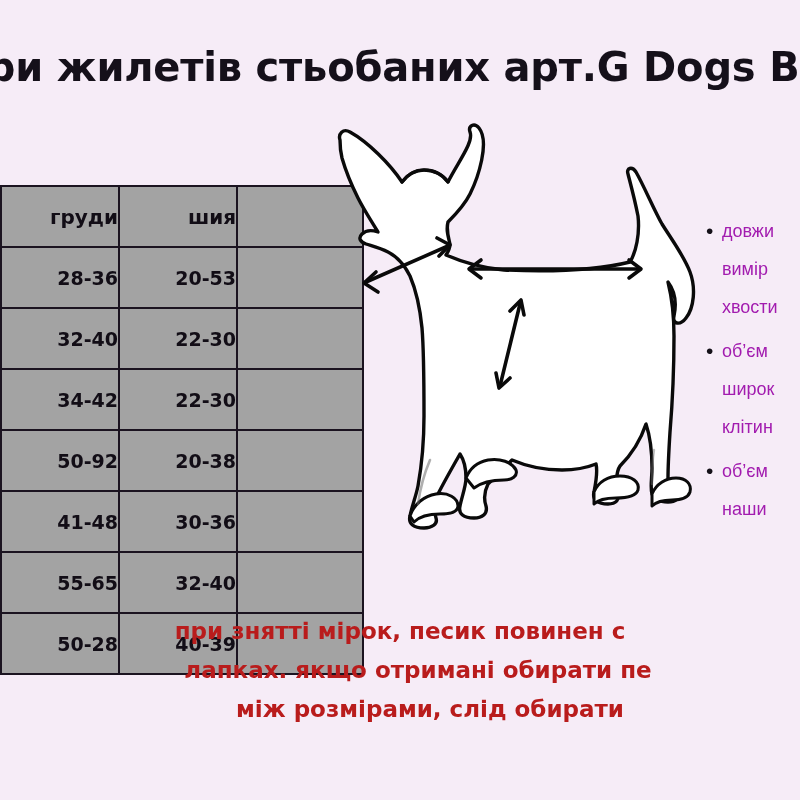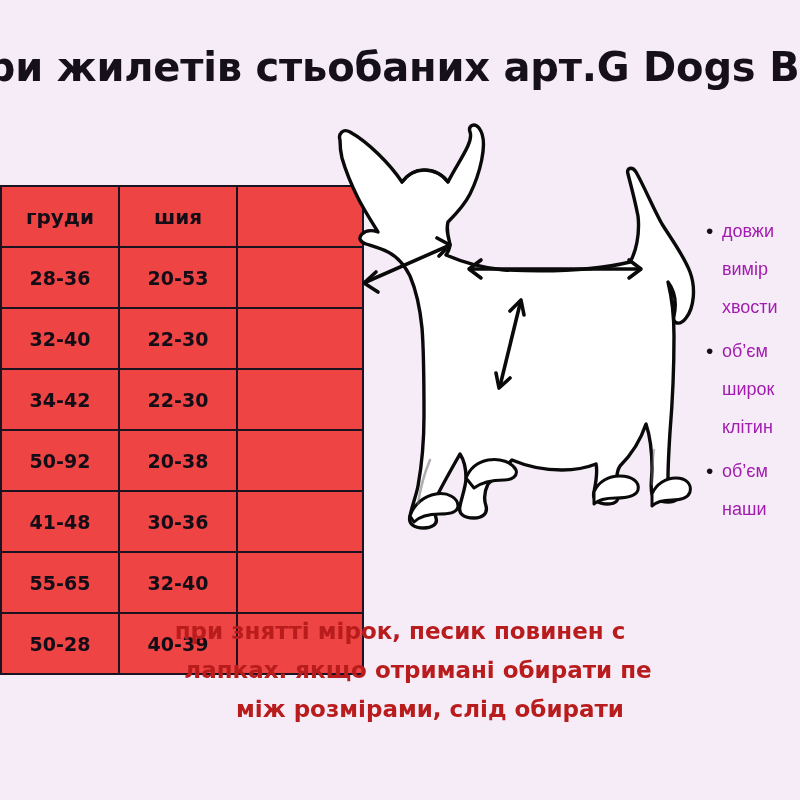--- a/index.html
+++ b/index.html
@@ -34,28 +34,28 @@
   table.size-table{
     border-collapse:collapse;
     width:424px;
     table-layout:fixed;
     background:#f7eff8;
   }
   table.size-table th,
   table.size-table td{
     border:2.5px solid #1b1320;
     height:59px;
-    text-align:center;
+    text-align:right;
     vertical-align:middle;
     font-size:19px;
     font-weight:800;
     color:#120d16;
     font-family:"DejaVu Sans","Liberation Sans",sans-serif;
     padding:0;
-    background:#ef4444;
+    background:#a3a3a3;
   }
   table.size-table th{font-size:20px;}
   .col-a{width:118px;}
   .col-b{width:118px;}
   .col-c{width:118px;}
   .col-d{width:126px;}
 
   
   .dog-figure{
     position:absolute;

